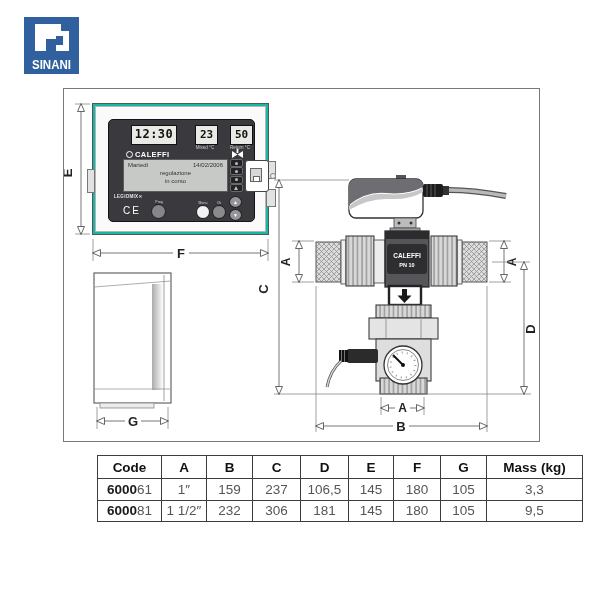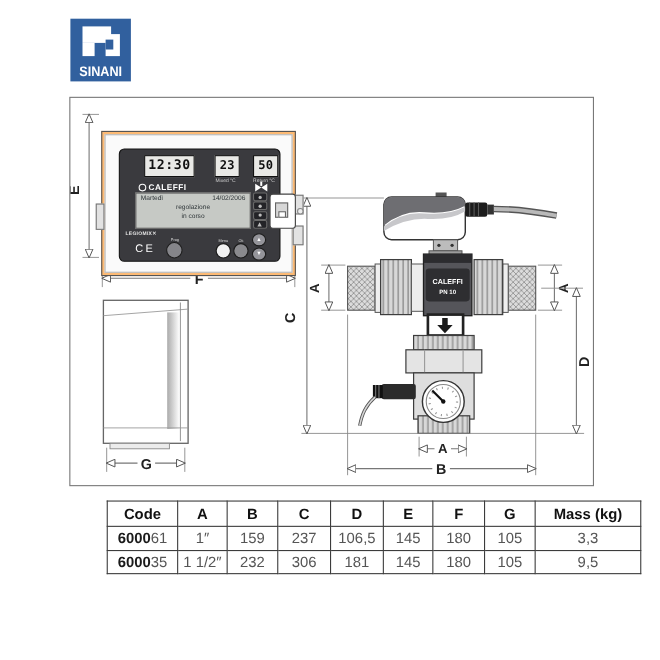--- a/index.html
+++ b/index.html
@@ -1,30 +1,30 @@
 <!DOCTYPE html>
 <html><head>
 <meta charset="utf-8">
 <style>
   html,body{margin:0;padding:0;background:#fff;}
   #page{position:relative;width:600px;height:600px;background:#fff;overflow:hidden;
         font-family:"Liberation Sans",sans-serif;}
   .abs{position:absolute;}
 
   
-  #logo{left:24px;top:17px;width:55px;height:57px;background:#31609e;margin-left:40px;}
+  #logo{left:24px;top:17px;width:55px;height:57px;background:#31609e;}
   #logo .brandname{position:absolute;left:0;bottom:2px;width:100%;text-align:center;
     color:#fff;font-weight:bold;font-size:12.5px;letter-spacing:0;transform:scaleX(.92);}
 
   
   #frame{left:63px;top:88px;width:475px;height:352px;border:1.5px solid #787878;}
   #drawsvg{position:absolute;left:0;top:0;}
 
   
-  #encl{left:92px;top:119px;width:175px;height:130px;background:#fdba74;border:1.4px solid #555;text-decoration:underline;}
+  #encl{left:92px;top:103px;width:175px;height:130px;background:#14b8a6;border:1.4px solid #555;text-decoration:underline;}
   #encl .bezel{position:absolute;left:2px;top:2px;right:2px;bottom:2px;border:1px solid #b5b5b5;background:#fafafa;}
   .clip{position:absolute;background:#e2e2e2;border:1px solid #777;}
   #panel{position:absolute;left:15px;top:15px;width:145px;height:101px;background:#3a3a3e;
          border:1px solid #141414;border-radius:5px;}
   .lcd{position:absolute;background:#e9e9e6;border:1.4px solid #101010;color:#111;
        font-family:"DejaVu Sans Mono",monospace;font-weight:bold;text-align:center;}
   #lcdTime{left:22px;top:5px;width:44px;height:18px;font-size:12px;line-height:17px;letter-spacing:.5px;}
   #lcdMix{left:86px;top:5px;width:21px;height:18px;font-size:11px;line-height:17px;}
   #lcdRet{left:121px;top:5px;width:21px;height:18px;font-size:11px;line-height:17px;}
   .lcdlbl{position:absolute;width:36px;text-align:center;font-size:4.5px;color:#cfcfcf;}
@@ -341,21 +341,21 @@
         <td>1″</td>
             <td>159</td>
         <td>237</td>
             <td>106,5</td>
         <td>145</td>
             <td>180</td>
         <td>105</td>
             <td>3,3</td>
       </tr>
       <tr>
-        <td><span class="cb">6000</span><span>35</span></td>
+        <td><span class="cb">6000</span><span>81</span></td>
         <td>1 1/2″</td>
             <td>232</td>
         <td>306</td>
             <td>181</td>
         <td>145</td>
             <td>180</td>
         <td>105</td>
             <td>9,5</td>
       </tr>
     </tbody>

